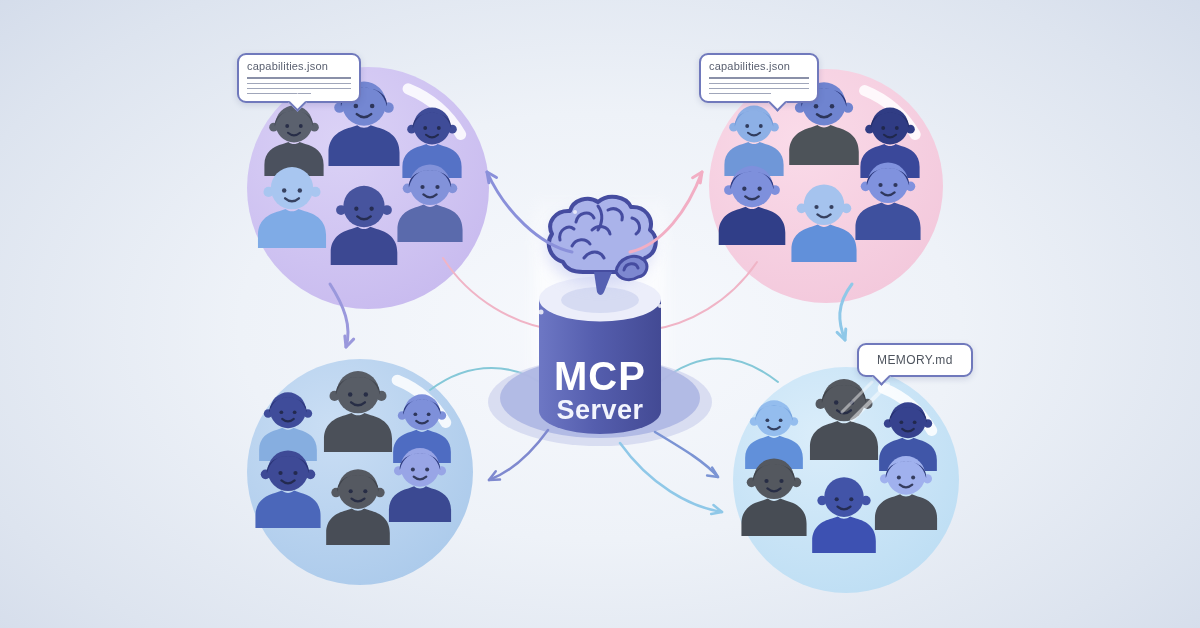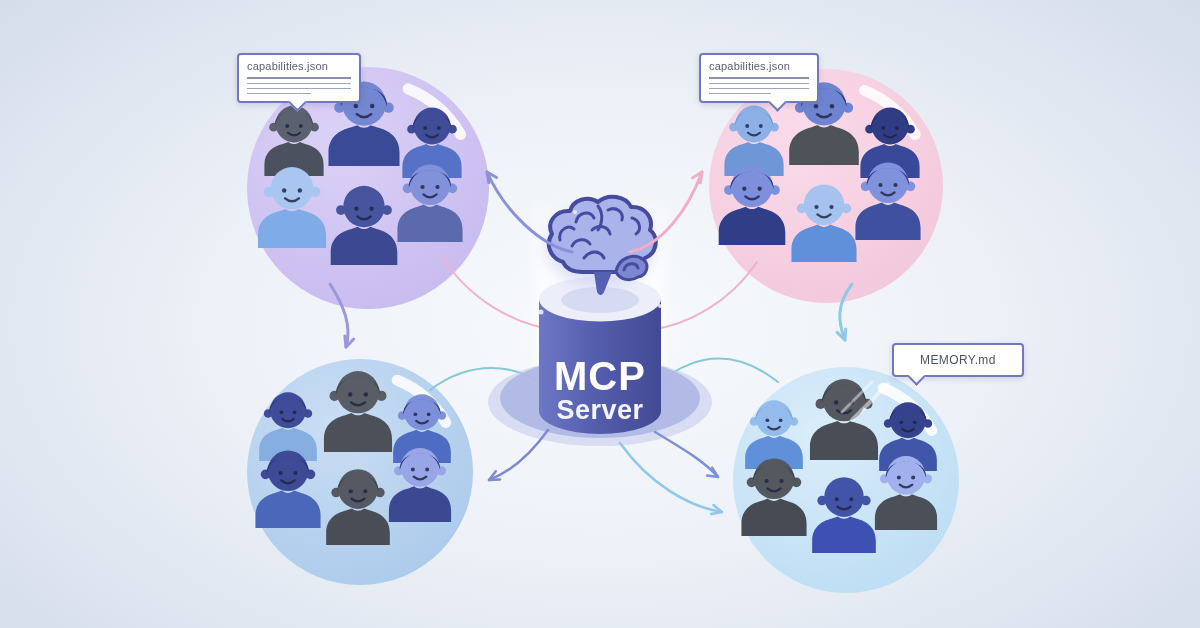--- a/index.html
+++ b/index.html
@@ -3,39 +3,39 @@
 <meta charset="utf-8">
 <style>
   html,body{margin:0;padding:0;background:#cfd9e8;}
   #canvas{
     position:relative;width:1200px;height:628px;overflow:hidden;
     background:radial-gradient(ellipse 75% 85% at 50% 52%, #f7f9fd 0%, #eef2f8 40%, #dde4ef 75%, #cfd8e8 100%);
     font-family:"Liberation Sans", sans-serif;
   }
   #scene{position:absolute;left:0;top:0;}
   .bubble{
-    position:absolute;background:#ffffff;border:2px solid #7079bc;border-radius:4px;
+    position:absolute;background:#ffffff;border:2px solid #7079bc;border-radius:9px;
     padding:5px 8px 7px;box-shadow:0 2px 6px rgba(60,70,130,.18);z-index:5;
   }
   .bubble .label{font-size:11px;color:#5a6070;letter-spacing:.2px;white-space:nowrap;display:block;}
   .bubble .rline{height:0;border-top:1.5px solid #a0a6ba;margin-top:4px;}
   .bubble .rline.first{border-top:2px solid #8a90a8;margin-top:5px;}
   .bubble .rline.short{width:62%;}
   .tail{
     position:absolute;width:11px;height:11px;background:#ffffff;
     border-right:2px solid #7079bc;border-bottom:2px solid #7079bc;
     transform:rotate(45deg);bottom:-8px;
   }
   .b-tl{left:237px;top:53px;width:104px;}
   .b-tl .tail{left:52px;}
   .b-tr{left:699px;top:53px;width:100px;}
   .b-tr .tail{left:70px;}
   .b-bl{left:241px;top:346px;width:92px;}
   .b-bl .tail{left:53px;}
-  .b-br{left:892px;top:343px;width:auto;padding:8px 26px;}
+  .b-br{left:857px;top:343px;width:auto;padding:8px 18px;}
   .b-br .label{font-size:12px;color:#4e545e;letter-spacing:.4px;}
   .b-br .tail{left:16px;}
   .srv-title{font-family:"Liberation Sans",sans-serif;font-weight:700;font-size:40px;fill:#ffffff;letter-spacing:1px;}
   .srv-sub{font-family:"Liberation Sans",sans-serif;font-weight:600;font-size:27px;fill:#f2f4fd;letter-spacing:.5px;}
 </style>
 </head>
 <body>
 
 <div id="canvas">
 

